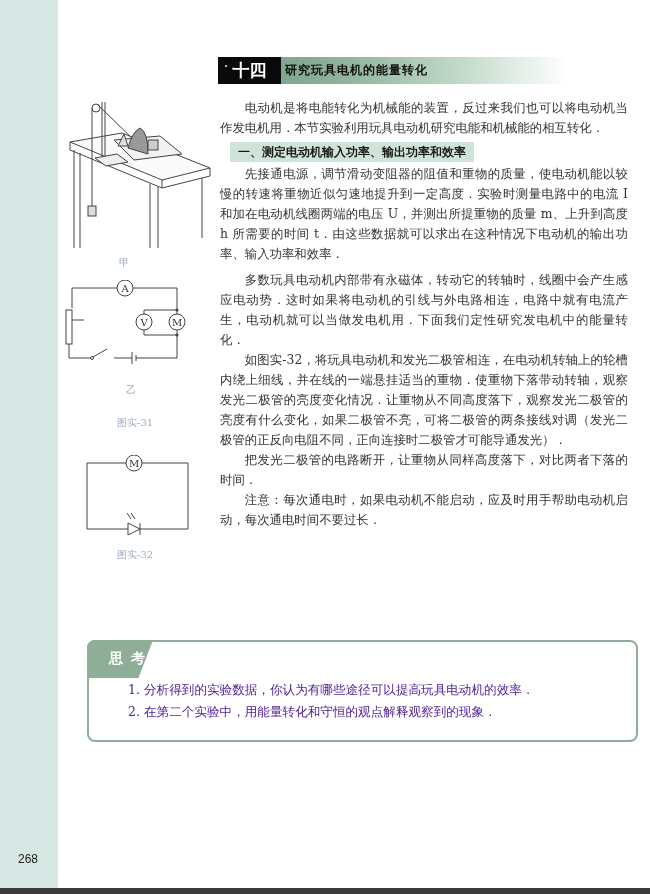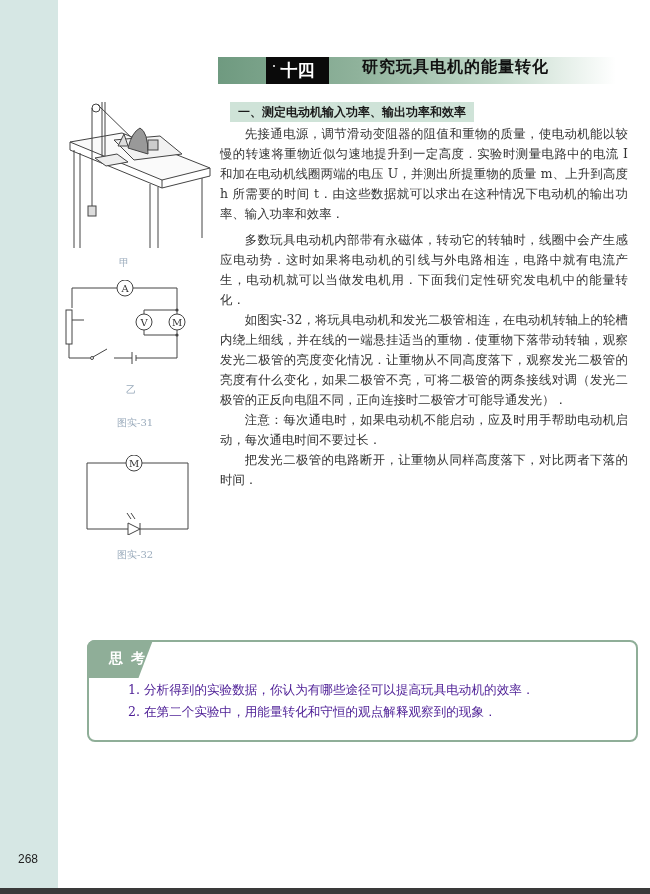--- a/index.html
+++ b/index.html
@@ -17,30 +17,30 @@
     position:absolute; left:0; top:888px; width:650px; height:6px; background:#3a3a3a;
   }
   .page-number {
     position:absolute; left:18px; top:852px; font-size:12px;
     font-family:"Liberation Sans", sans-serif; color:#222;
   }
   
   .title-bar {
     position:absolute; left:218px; top:57px; width:350px; height:27px;
     background:linear-gradient(to right,#6f9a80 0%,#8fb29b 35%,#c3dacb 70%,#ffffff 100%);
-    display:flex; padding-left:48px;
+    display:flex; align-items:center;
   }
   .title-num {
     background:#0a0a0a; color:#fff; height:27px; width:63px;
     display:flex; align-items:center; justify-content:center;
     font-family:"DejaVu Sans", sans-serif; font-size:17px; font-weight:bold; position:relative;
   }
   .title-num .dot { position:absolute; left:7px; top:8px; width:2px; height:2px; background:#bbb; }
   .title-text {
-    margin-left:33px; font-family:"DejaVu Sans", sans-serif; font-size:16px; font-weight:bold; color:#111;
+    margin-left:4px; font-family:"DejaVu Sans", sans-serif; font-size:12px; font-weight:bold; color:#111;
     letter-spacing:1px;
   }
   
   .body-text {
     position:absolute; left:220px; width:408px; font-size:12.4px; line-height:20px; color:#333;
   }
   .body-text p { margin:0; text-indent:2em; text-align:justify; }
   .section-head {
     display:inline-block; background:#cfe3d8; color:#1a1a1a;
     font-family:"DejaVu Sans", sans-serif; font-weight:bold; font-size:12px;
@@ -74,30 +74,31 @@
 
 <div class="title-bar">
   <div class="title-num">
     <span class="dot"></span>
     <span>十四</span>
   </div>
   <div class="title-text">研究玩具电机的能量转化</div>
 </div>
 
 <div class="body-text" style="top:98px;">
+  <p>电动机是将电能转化为机械能的装置，反过来我们也可以将电动机当作发电机用．本节实验利用玩具电动机研究电能和机械能的相互转化．</p>
   <div style="height:4px"></div>
   <span class="section-head">一、测定电动机输入功率、输出功率和效率</span>
   <div style="height:2px"></div>
   <p>先接通电源，调节滑动变阻器的阻值和重物的质量，使电动机能以较慢的转速将重物近似匀速地提升到一定高度．实验时测量电路中的电流 I 和加在电动机线圈两端的电压 U，并测出所提重物的质量 m、上升到高度 h 所需要的时间 t．由这些数据就可以求出在这种情况下电动机的输出功率、输入功率和效率．</p>
   <div style="height:4px"></div>
   <div style="height:2px"></div>
   <p>多数玩具电动机内部带有永磁体，转动它的转轴时，线圈中会产生感应电动势．这时如果将电动机的引线与外电路相连，电路中就有电流产生，电动机就可以当做发电机用．下面我们定性研究发电机中的能量转化．</p>
   <p>如图实-32，将玩具电动机和发光二极管相连，在电动机转轴上的轮槽内绕上细线，并在线的一端悬挂适当的重物．使重物下落带动转轴，观察发光二极管的亮度变化情况．让重物从不同高度落下，观察发光二极管的亮度有什么变化，如果二极管不亮，可将二极管的两条接线对调（发光二极管的正反向电阻不同，正向连接时二极管才可能导通发光）．</p>
+  <p>把发光二极管的电路断开，让重物从同样高度落下，对比两者下落的时间．</p>
   <p>注意：每次通电时，如果电动机不能启动，应及时用手帮助电动机启动，每次通电时间不要过长．</p>
-  <p>把发光二极管的电路断开，让重物从同样高度落下，对比两者下落的时间．</p>
 </div>
 
 <svg style="left:62px;top:98px;" width="150" height="150" viewBox="0 0 150 150">
   <g stroke="#444" stroke-width="1" fill="none">
 
     <polygon points="8,44 60,35 148,70 100,82" fill="#fafafa"></polygon>
     <line x1="8" y1="44" x2="8" y2="52"></line>
     <line x1="8" y1="52" x2="100" y2="90"></line>
     <line x1="100" y1="82" x2="100" y2="90"></line>
     <line x1="100" y1="90" x2="148" y2="78"></line>

